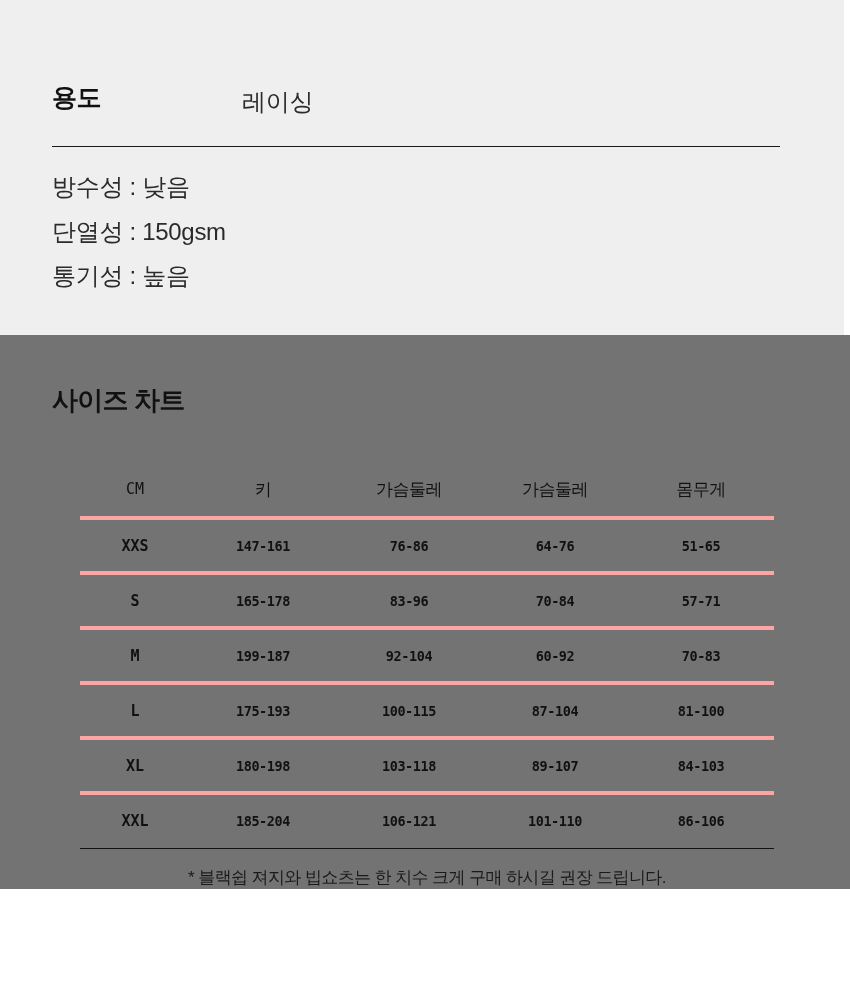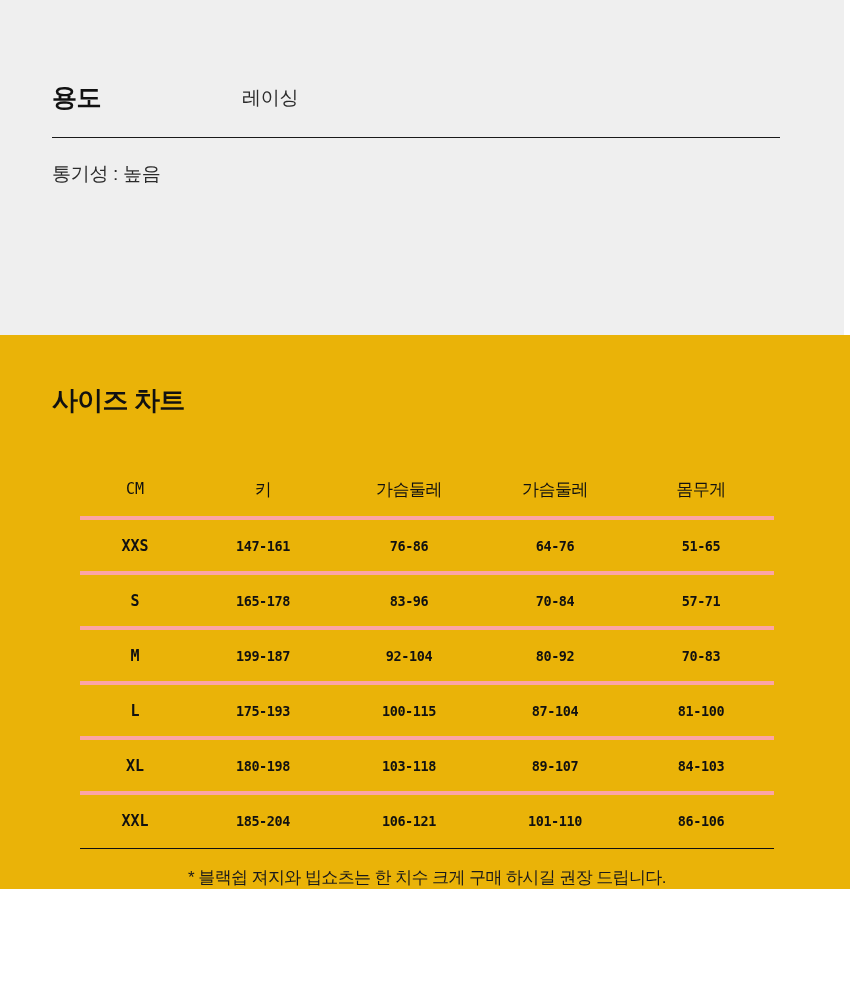--- a/index.html
+++ b/index.html
@@ -35,37 +35,37 @@
     width: 190px;
     flex: 0 0 190px;
     font-size: 25px;
     font-weight: bold;
     color: #111111;
     letter-spacing: -0.5px;
     line-height: 1.2;
     padding-top: 2px;
   }
   .spec-value {
-    font-size: 19px;
+    font-size: 24px;
     color: #2b2b2b;
     line-height: 1.85;
     letter-spacing: -0.3px;
   }
   .spec-value div { white-space: nowrap; }
   .spec-divider {
     height: 1px;
     background: #1a1a1a;
     margin: 22px 0 18px 0;
     width: 728px;
   }
 
   
   .chart-section {
     padding: 48px 48px 0 52px;
-    background: #eab308;
+    background: #737373;
   }
   .chart-title {
     font-size: 26px;
     font-weight: bold;
     letter-spacing: -0.8px;
     color: #111111;
     margin: 0 0 56px 0;
   }
   table.size-table {
     width: 694px;
@@ -133,20 +133,22 @@
       <div class="spec-label">용도</div>
       <div class="spec-value">
         <div>레이싱</div>
       </div>
     </div>
 
     <div class="spec-divider"></div>
 
     <div class="spec-row">
       <div class="spec-value">
+        <div>방수성 : 낮음</div>
+        <div>단열성 : 150gsm</div>
         <div>통기성 : 높음</div>
       </div>
     </div>
 
   </div>
 </section>
 
 <section class="chart-section">
   <h2 class="chart-title">사이즈 차트</h2>
 
@@ -179,21 +181,21 @@
         <td class="size-cell">S</td>
         <td>165-178</td>
         <td>83-96</td>
         <td>70-84</td>
         <td>57-71</td>
       </tr>
       <tr>
         <td class="size-cell">M</td>
         <td>199-187</td>
         <td>92-104</td>
-        <td>80-92</td>
+        <td>60-92</td>
         <td>70-83</td>
       </tr>
       <tr>
         <td class="size-cell">L</td>
         <td>175-193</td>
         <td>100-115</td>
         <td>87-104</td>
         <td>81-100</td>
       </tr>
       <tr>

